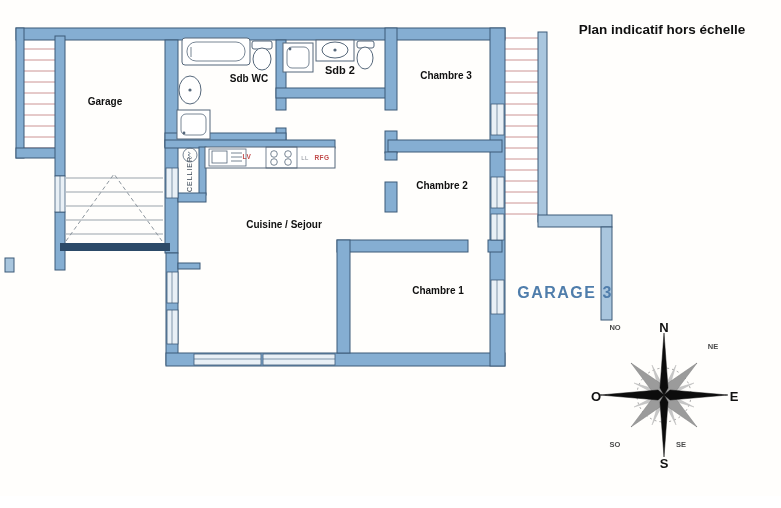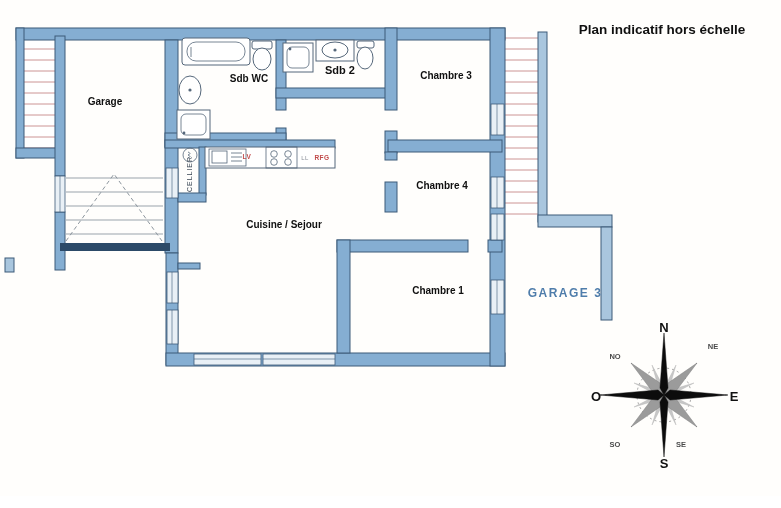--- a/index.html
+++ b/index.html
@@ -19,21 +19,21 @@
   .hatchline{stroke:var(--hatch-line);stroke-width:1;}
   .cdash{stroke:#8a8a8a;stroke-width:0.8;stroke-dasharray:2 3;fill:none;}
   .cblack{fill:#0c0c0c;stroke:#0c0c0c;stroke-width:0.5;}
   .cgray{fill:#9b9b9b;stroke:#7e7e7e;stroke-width:0.5;}
   .cminor{fill:#c7c7c7;stroke:#b0b0b0;stroke-width:0.4;}
   
   .lab{position:absolute;transform:translate(-50%,-50%);font-weight:bold;color:#101010;
        white-space:nowrap;line-height:1;}
   .lab-title{font-size:13.5px;}
   .lab-room{font-size:10px;}
-  .lab-garage3{font-size:12px;color:var(--garage3-text);letter-spacing:1.5px;}
+  .lab-garage3{font-size:16px;color:var(--garage3-text);letter-spacing:1.5px;}
   .lab-cellier{font-size:7px;font-weight:normal;color:#3a4654;letter-spacing:1px;
                transform:translate(-50%,-50%) rotate(-90deg);}
   .lab-appl{font-size:6.5px;color:var(--appliance-text);letter-spacing:0.5px;}
   .lab-appl-gray{font-size:6px;color:var(--appliance-gray);font-weight:normal;}
   .clab{position:absolute;transform:translate(-50%,-50%);font-weight:bold;font-size:13px;color:#111;}
   .clab-sub{font-size:7.5px;color:#4a4a4a;}
 </style>
 </head>
 <body>
 
@@ -234,32 +234,32 @@
       <polygon class="cblack" points="600,395 658,390 664,395 658,400"></polygon>
     </g>
   </svg>
 
   <div class="lab lab-title" style="left:662px;top:30px">Plan indicatif hors échelle</div>
 
   <div class="lab lab-room" style="left:105px;top:102px">Garage</div>
   <div class="lab lab-room" style="left:249px;top:79px">Sdb WC</div>
   <div class="lab lab-room" style="left:340px;top:70px;font-size:11px">Sdb 2</div>
   <div class="lab lab-room" style="left:446px;top:76px">Chambre 3</div>
-  <div class="lab lab-room" style="left:442px;top:186px">Chambre 4</div>
+  <div class="lab lab-room" style="left:442px;top:186px">Chambre 2</div>
   <div class="lab lab-room" style="left:438px;top:291px">Chambre 1</div>
   <div class="lab lab-room" style="left:284px;top:225px">Cuisine / Sejour</div>
   <div class="lab lab-garage3" style="left:565px;top:293px">GARAGE 3</div>
   <div class="lab lab-cellier" style="left:189px;top:174px">CELLIER</div>
 
   <div class="lab lab-appl" style="left:247px;top:157px">LV</div>
   <div class="lab lab-appl lab-appl-gray" style="left:305px;top:158px">LL</div>
   <div class="lab lab-appl" style="left:322px;top:158px">RFG</div>
 
   <div class="clab" style="left:664px;top:327px">N</div>
   <div class="clab" style="left:664px;top:463px">S</div>
   <div class="clab" style="left:596px;top:396px">O</div>
   <div class="clab" style="left:734px;top:396px">E</div>
-  <div class="clab clab-sub" style="left:615px;top:356px">NO</div>
+  <div class="clab clab-sub" style="left:615px;top:327px">NO</div>
   <div class="clab clab-sub" style="left:713px;top:346px">NE</div>
   <div class="clab clab-sub" style="left:615px;top:444px">SO</div>
   <div class="clab clab-sub" style="left:681px;top:444px">SE</div>
 
 </div>
 
 </body></html>

